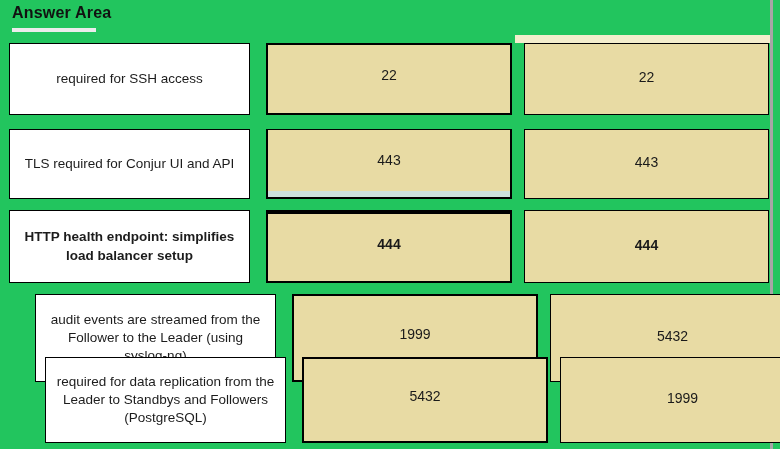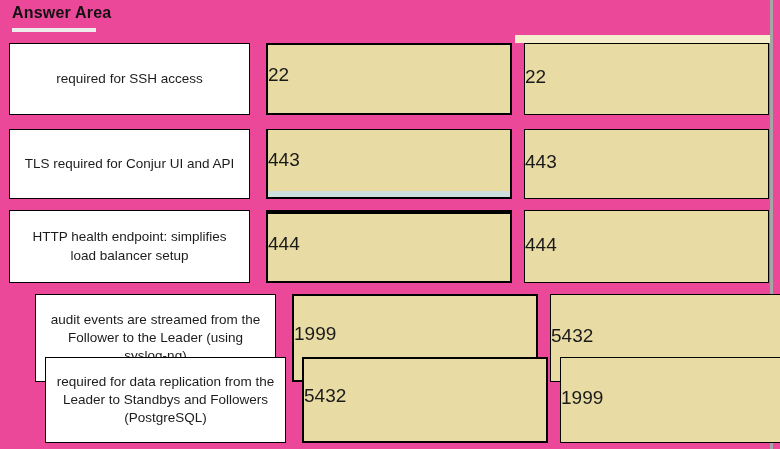--- a/index.html
+++ b/index.html
@@ -1,19 +1,19 @@
 <!DOCTYPE html>
 <html><head>
 <meta charset="utf-8">
 <style>
   html,body{margin:0;padding:0;background:#ffffff;}
   .stage{
     position:relative;width:780px;height:449px;overflow:hidden;
     font-family:"Liberation Sans","DejaVu Sans",sans-serif;
-    background:#ec4899;
+    background:#22c55e;
   }
   .page-title{
     position:absolute;left:12px;top:4px;margin:0;
     font-size:16px;font-weight:bold;color:#111111;letter-spacing:0.2px;
   }
   .title-smudge{
     position:absolute;left:12px;top:28px;width:84px;height:4px;
     background:#ececec;
   }
   .right-divider{
@@ -23,22 +23,22 @@
   .row{position:absolute;left:0;width:780px;}
   .label-box{
     position:absolute;left:9px;width:241px;top:0;height:100%;
     background:#ffffff;border:1px solid #000000;
     display:flex;align-items:center;justify-content:center;text-align:center;
     font-size:13.5px;color:#1c1c1c;line-height:1.35;
     padding:0 10px;box-sizing:border-box;
   }
   .chip{
     position:absolute;top:0;height:100%;
-    display:flex;align-items:center;justify-content:flex-start;
-    font-size:19px;color:#1a1a1a;
+    display:flex;align-items:center;justify-content:center;
+    font-size:14px;color:#1a1a1a;
     box-sizing:border-box;
   }
   .chip.mid{
     left:266px;width:246px;
     background:#e8dba4;border:2px solid #000000;
     padding-bottom:8px;
   }
   .chip.rgt{
     left:524px;width:245px;
     background:#e8dba4;border:1px solid #000000;
@@ -84,21 +84,21 @@
     </div>
     <div class="chip mid drag-artifact">
       <span>443</span>
       <span class="blue-strip"></span>
     </div>
     <div class="chip rgt">
       <span>443</span>
     </div>
   </div>
 
-  <div class="row" style="top:210px;height:73px;">
+  <div class="row" style="top:210px;height:73px;font-weight:bold;">
     <div class="label-box">
       <span>HTTP health endpoint: simplifies load balancer setup</span>
     </div>
     <div class="chip mid thick-top">
       <span>444</span>
     </div>
     <div class="chip rgt">
       <span>444</span>
     </div>
   </div>

